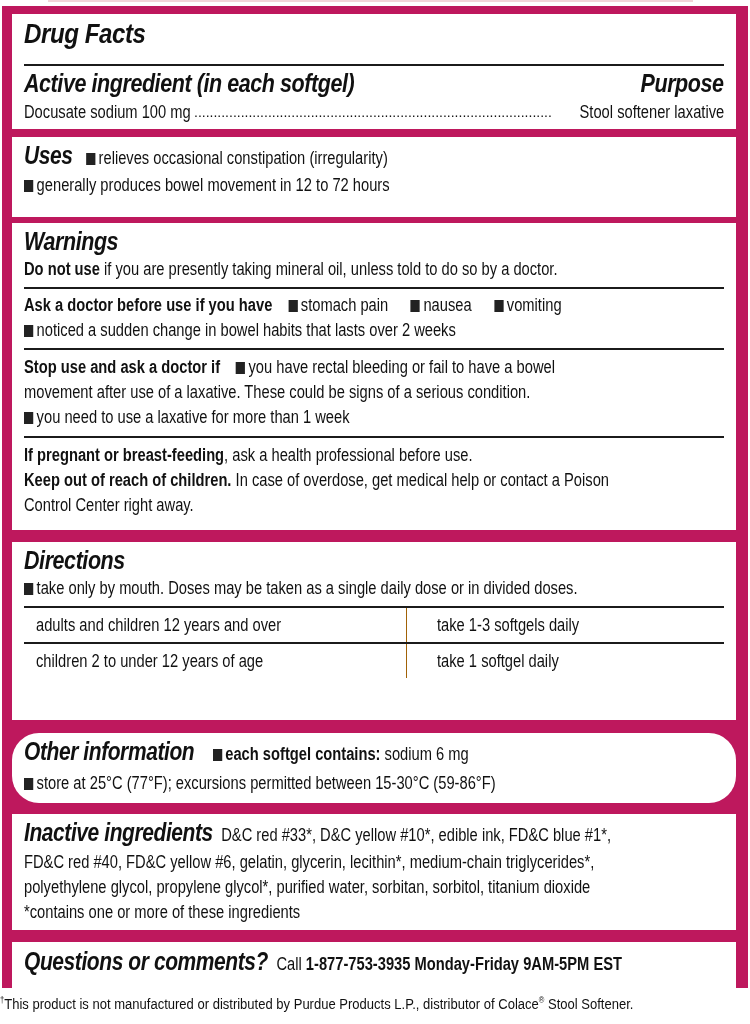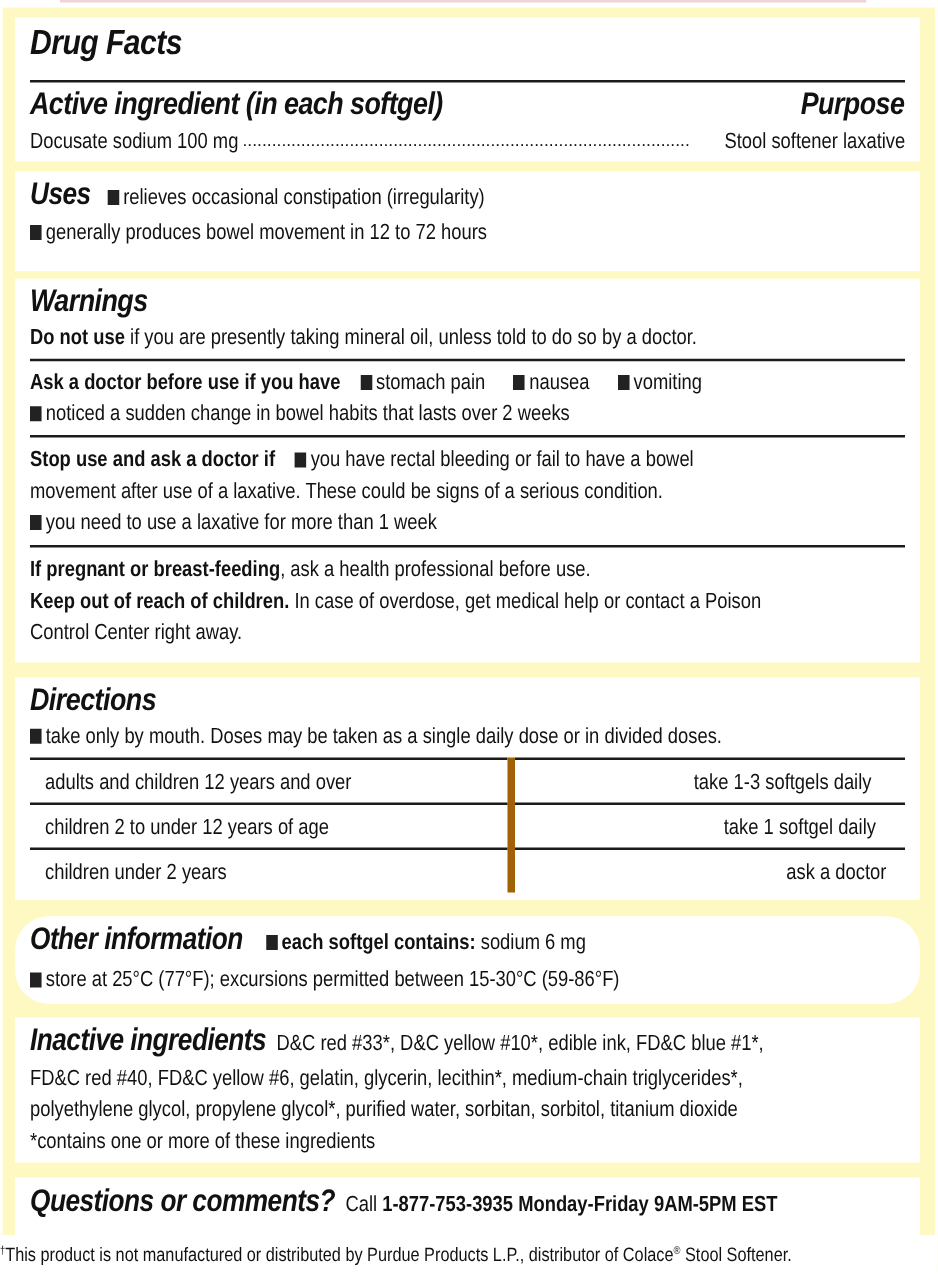--- a/index.html
+++ b/index.html
@@ -1,37 +1,37 @@
 <!DOCTYPE html>
 <html><head>
 <meta charset="utf-8">
 <style>
   html, body { margin: 0; padding: 0; background: #ffffff; }
   body { width: 750px; height: 1024px; position: relative; overflow: hidden;
          font-family: "Liberation Sans", sans-serif; color: #111; }
   .topline { position: absolute; left: 48px; top: 0; width: 645px; height: 2px; background: #f2d4d8; }
   .frame { position: absolute; left: 2px; top: 6px; width: 746px; height: 982px;
-           background: #fef9c3; box-sizing: border-box; padding-left: 18px; }
+           background: #be185d; box-sizing: border-box; padding-left: 18px; }
   .panel { position: absolute; left: 10px; width: 724px; background: #fff; box-sizing: border-box;
            padding: 0 12px; }
   .h { font-weight: bold; font-style: italic; letter-spacing: -0.5px; transform: scaleX(0.86);
        transform-origin: left center; display: inline-block; white-space: nowrap; }
   .h-big { font-size: 28px; }
   .h-sect { font-size: 25px; }
   .txt { font-size: 17.5px; line-height: 25px; white-space: nowrap; transform: scaleX(0.84);
          transform-origin: left center; display: block; }
   .b { font-weight: bold; }
   .sq { display: inline-block; width: 11px; height: 12px; background: #222; margin-right: 4px;
         vertical-align: -1px; }
   .rule { height: 2px; background: #1b1b1b; }
   .row-flex { display: flex; justify-content: space-between; align-items: baseline; gap: 48px; }
   table.dir { border-collapse: collapse; width: 100%; }
   table.dir td { font-size: 17.5px; height: 34px; padding: 0 0 0 12px; border-top: 2px solid #1b1b1b;
                  white-space: nowrap; }
-  table.dir td.c2 { border-left: 6px solid #a16207; padding-left: 30px; text-align: right; }
+  table.dir td.c2 { border-left: 1px solid #a16207; padding-left: 30px; }
   .cell-txt { display: inline-block; transform: scaleX(0.84); transform-origin: left center; }
   .footnote { position: absolute; left: 0; top: 995px; width: 750px; font-size: 15.5px;
               white-space: nowrap; transform: scaleX(0.84); transform-origin: left center; }
   .sup { font-size: 9px; vertical-align: super; }
 </style>
 </head>
 <body>
 
 <div class="topline"></div>
 
@@ -96,24 +96,20 @@
     <table class="dir">
       <tbody>
           <tr>
         <td style="width:370px;"><span class="cell-txt">adults and children 12 years and over</span></td>
         <td class="c2"><span class="cell-txt">take 1-3 softgels daily</span></td>
       </tr>
       <tr>
         <td><span class="cell-txt">children 2 to under 12 years of age</span></td>
         <td class="c2"><span class="cell-txt">take 1 softgel daily</span></td>
       </tr>
-      <tr>
-        <td><span class="cell-txt">children under 2 years</span></td>
-        <td class="c2"><span class="cell-txt">ask a doctor</span></td>
-      </tr>
     </tbody>
       </table>
   </div>
 
   <div class="panel" style="top:727px;height:70px;padding-top:6px;border-radius:27px;">
     <div class="txt" style="height:32px;">
       <span class="h h-sect" style="transform:none;margin-right:22px;">Other information</span><span class="sq"></span><span class="b">each softgel contains:</span><span> sodium 6 mg</span>
     </div>
     <div class="txt"><span class="sq"></span><span>store at 25°C (77°F); excursions permitted between 15-30°C (59-86°F)</span></div>
   </div>

